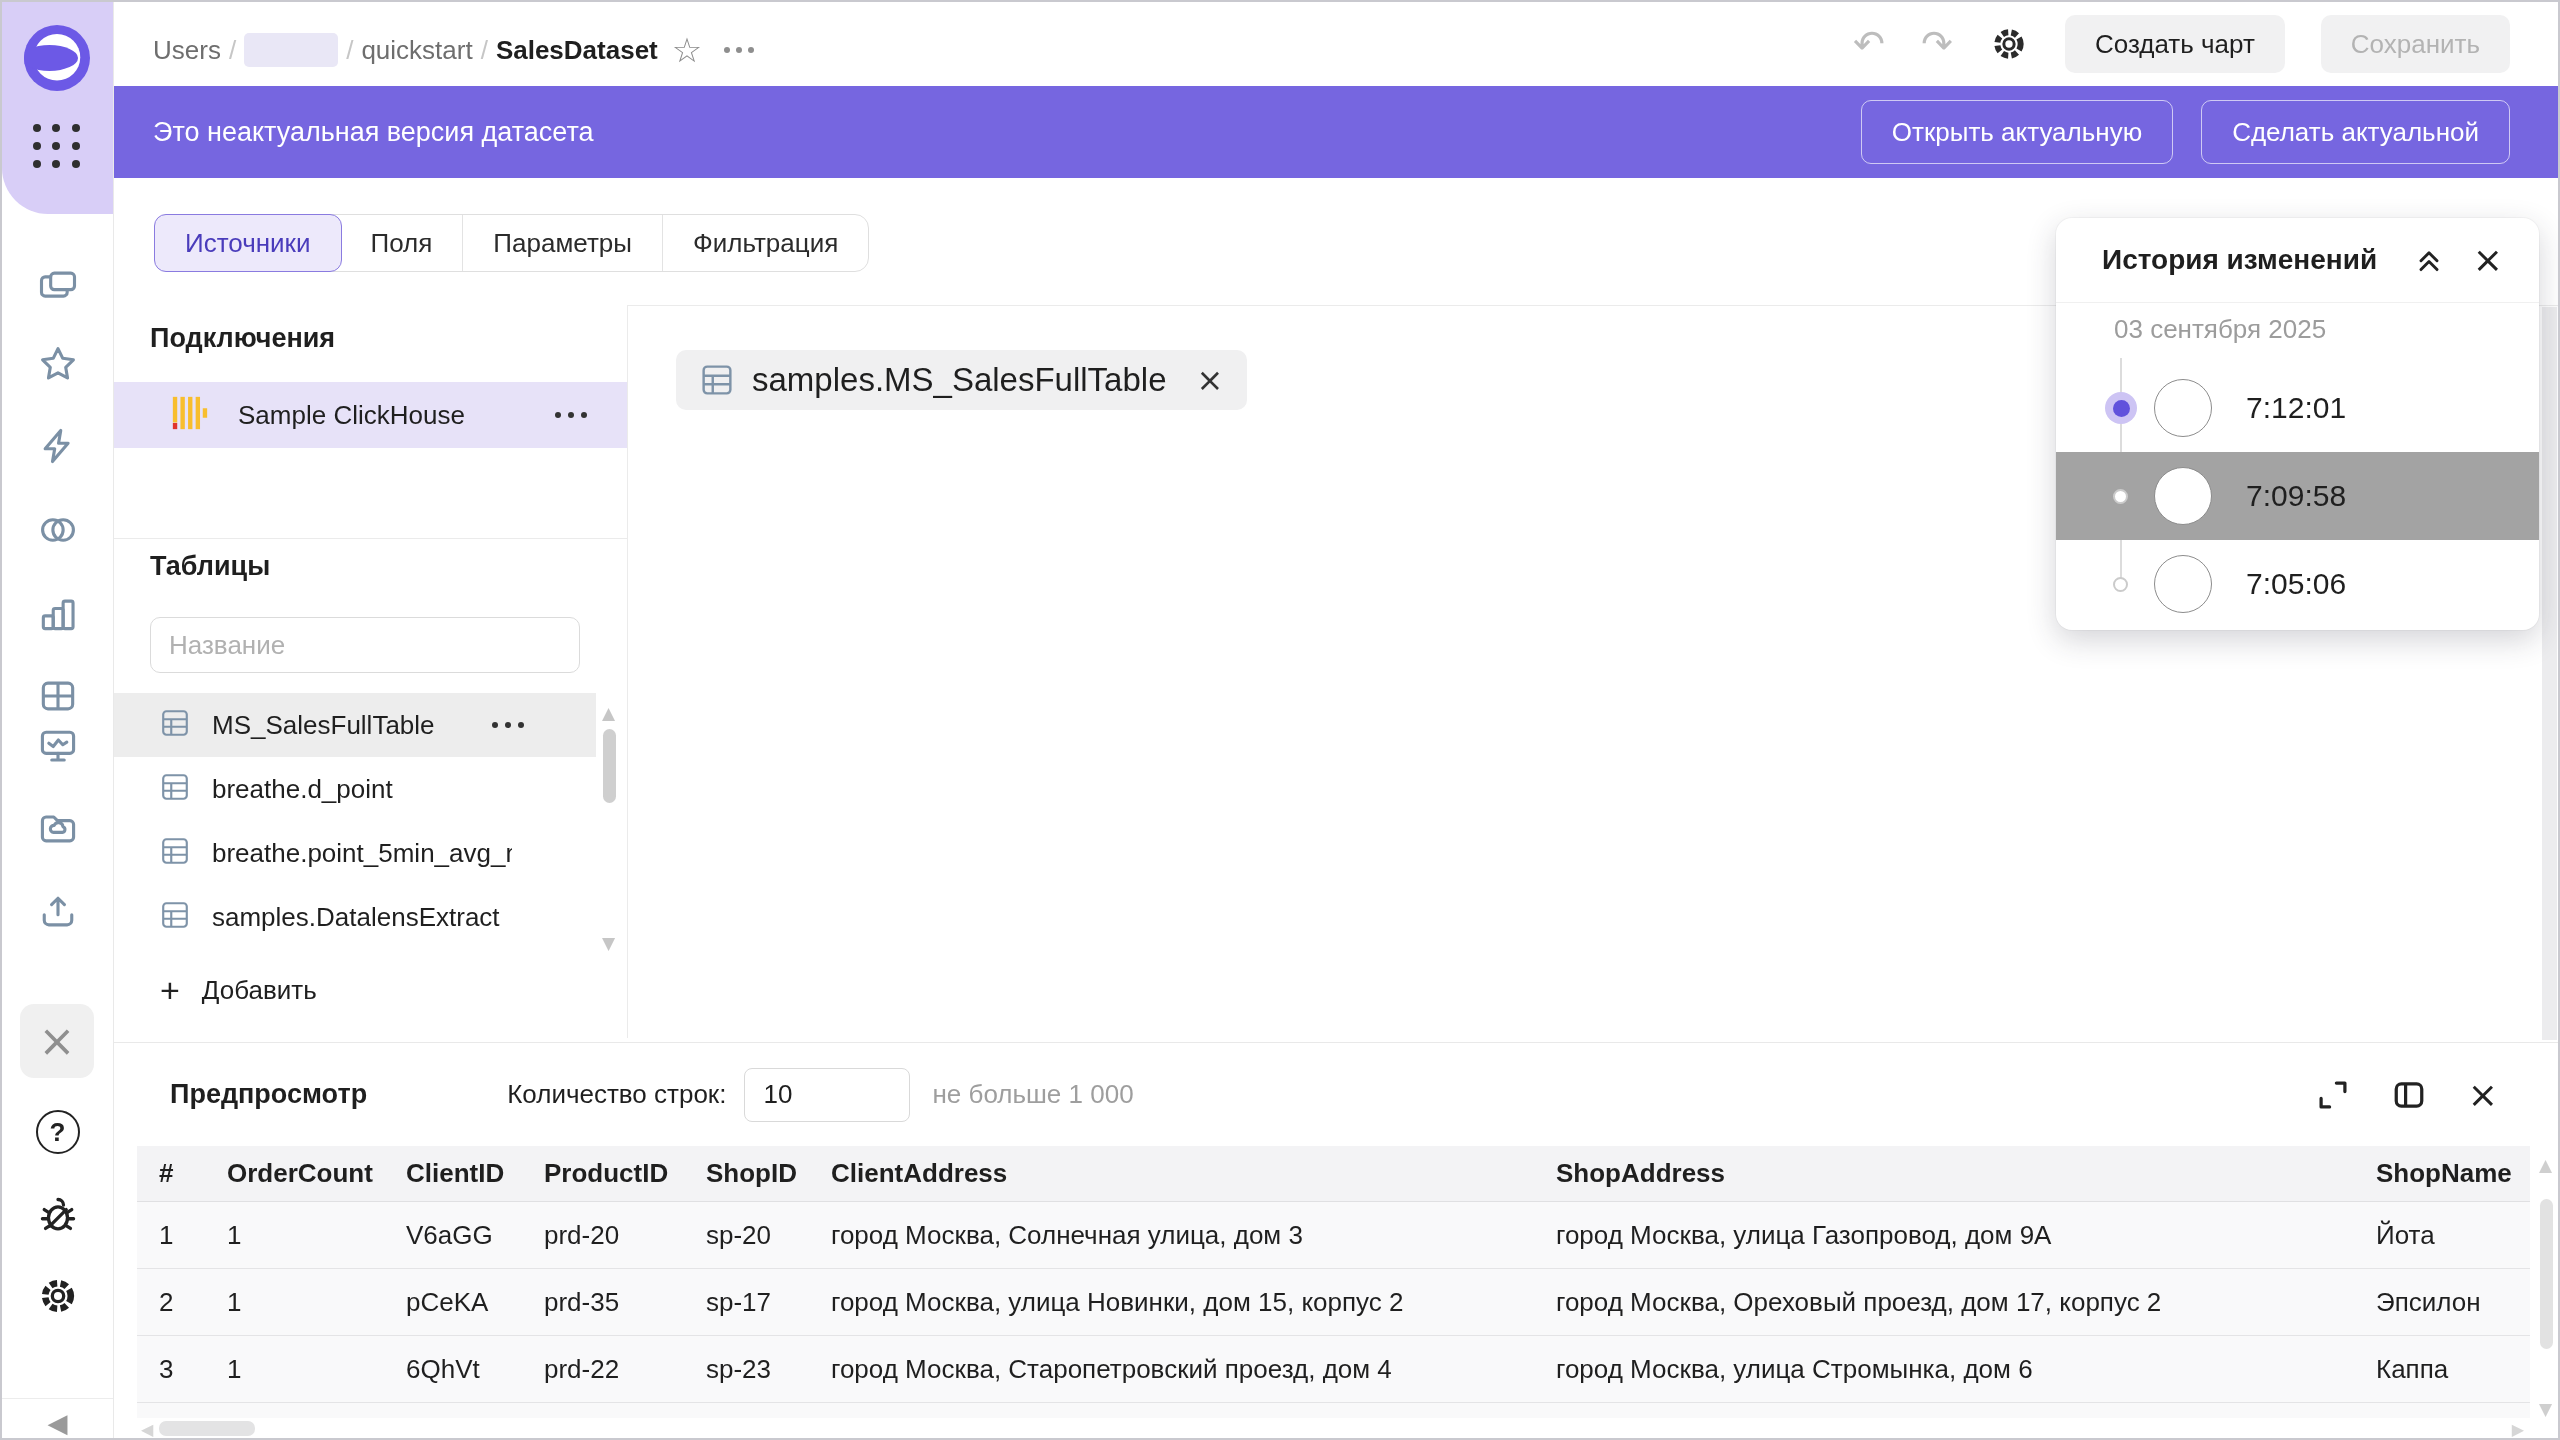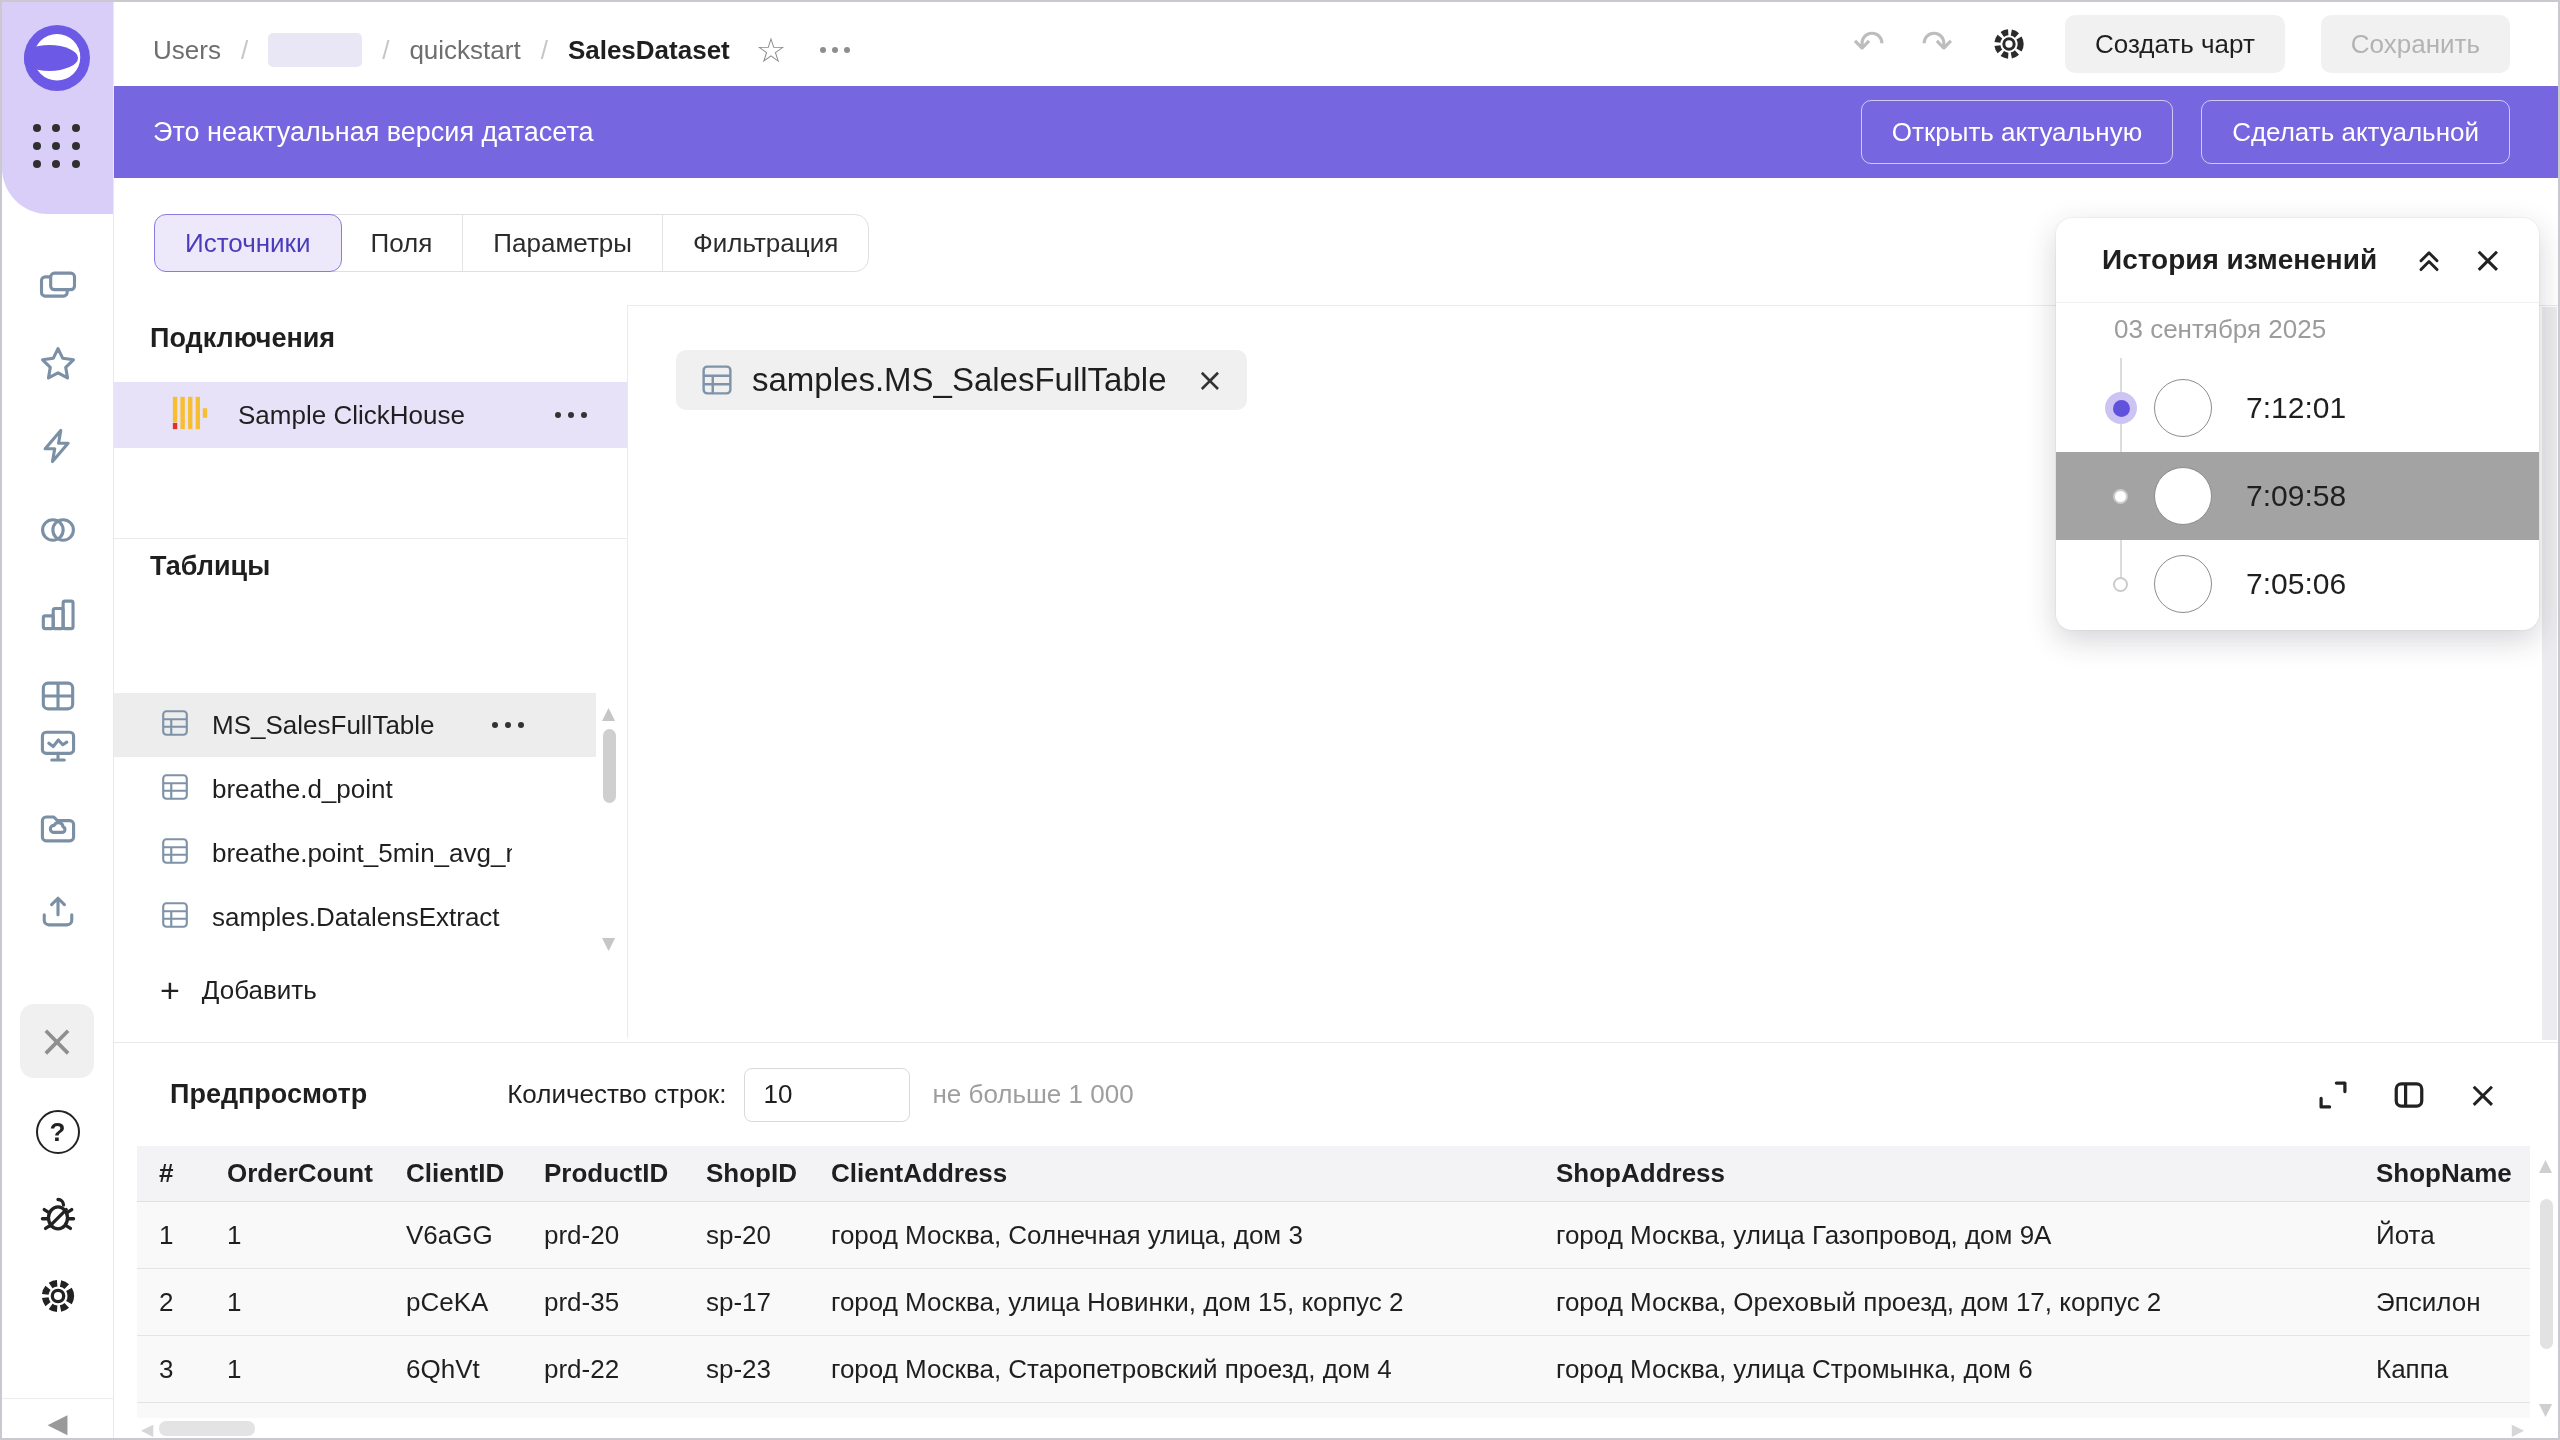--- a/index.html
+++ b/index.html
@@ -17,21 +17,21 @@
   .rail-close{position:absolute;left:18px;top:1002px;width:74px;height:74px;border-radius:14px;background:#F0F0F0;
               display:flex;align-items:center;justify-content:center;cursor:pointer;}
   .rail-close span{font-size:44px;color:#8F8F8F;line-height:1;font-family:"DejaVu Sans",sans-serif;}
   .help-circle{width:40px;height:40px;border-radius:50%;border:2.6px solid #222;display:flex;align-items:center;justify-content:center;}
   .help-circle span{font-size:26px;font-weight:700;color:#222;}
   .rail-bottom-div{position:absolute;left:0;right:0;top:1396px;border-top:1px solid #ECECEC;}
   .rail-collapse{position:absolute;left:0;top:1406px;width:111px;text-align:center;cursor:pointer;}
   .rail-collapse span{font-size:26px;color:#9A9A9A;font-family:"DejaVu Sans",sans-serif;}
   
   .topbar{position:absolute;left:111px;right:0;top:0;height:84px;background:#fff;}
-  .crumbs{position:absolute;left:40px;top:0;height:96px;display:flex;align-items:center;gap:20px;font-size:26px;text-align:center;}
+  .crumbs{position:absolute;left:40px;top:0;height:96px;display:flex;align-items:center;gap:8px;font-size:26px;text-align:center;}
   .crumb{color:#6E6E6E;cursor:pointer;}
   .crumb-sep{color:#C6C6C6;}
   .crumb-blur{width:94px;height:34px;border-radius:5px;background:#E9E7F6;}
   .crumb-current{color:#1F1F1F;font-weight:700;}
   .crumb-star{font-size:34px;color:#8C8C8C;margin-left:6px;cursor:pointer;font-family:"DejaVu Sans",sans-serif;}
   .dots3{display:flex;gap:6px;margin-left:14px;cursor:pointer;align-items:center;}
   .dots3 i{width:6px;height:6px;border-radius:50%;background:#8E8E8E;}
   .topbar-right{position:absolute;right:48px;top:0;height:84px;display:flex;align-items:center;gap:36px;}
   .tb-glyph{font-size:38px;color:#BDBDBD;cursor:pointer;line-height:1;font-family:"DejaVu Sans",sans-serif;}
   .tb-btn{height:58px;border-radius:10px;background:#F1F1F2;display:flex;align-items:center;padding:0 30px;
@@ -306,20 +306,21 @@
       <span class="rowdots">
           <i></i>
           <i></i>
           <i></i>
         </span>
     </div>
 
     <div class="lp-div"></div>
     <div class="sec-title" style="top:246px">Таблицы</div>
 
+    <input class="tbl-search" type="text" placeholder="Название" style="">
 
     <div class="tlist">
       <div class="trow sel">
         <span class="ticon">
           <svg width="30" height="30" viewBox="0 0 28 28" fill="none" stroke="#7E93A8" stroke-width="2">
             <rect x="3" y="3" width="22" height="22" rx="3"></rect>
               <path d="M3 10.5h22M3 17.5h22M10.5 10.5V25"></path>
           </svg>
         </span>
         <span class="tname">MS_SalesFullTable</span>

